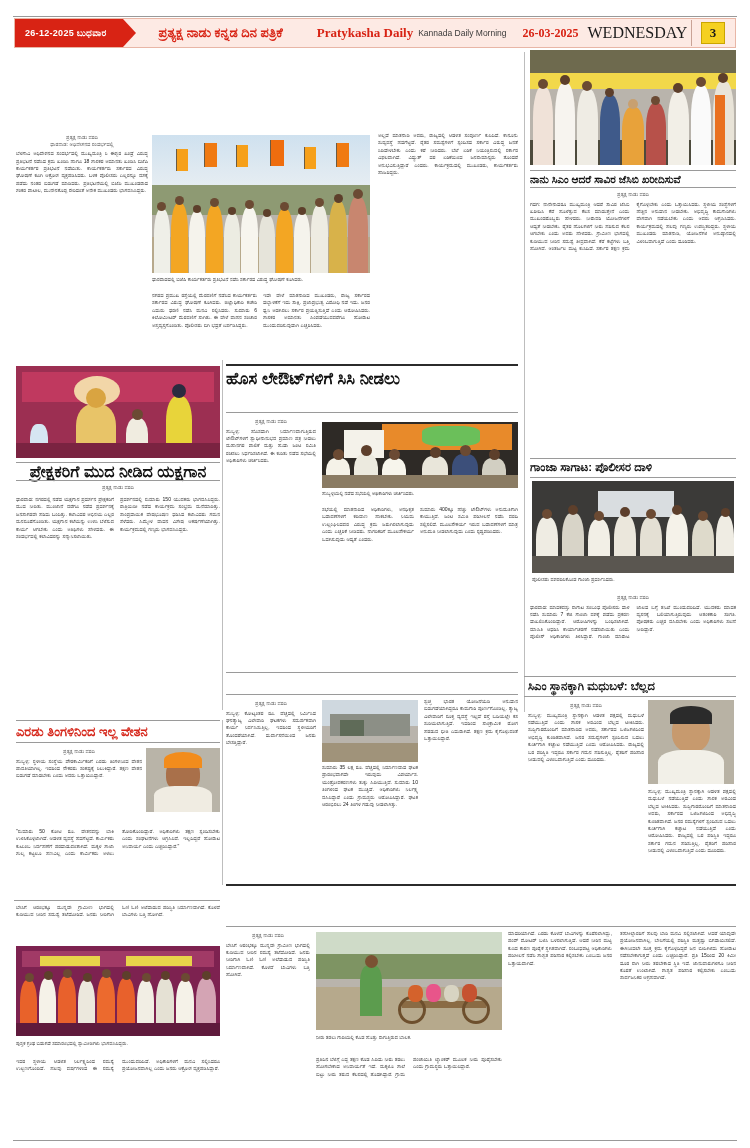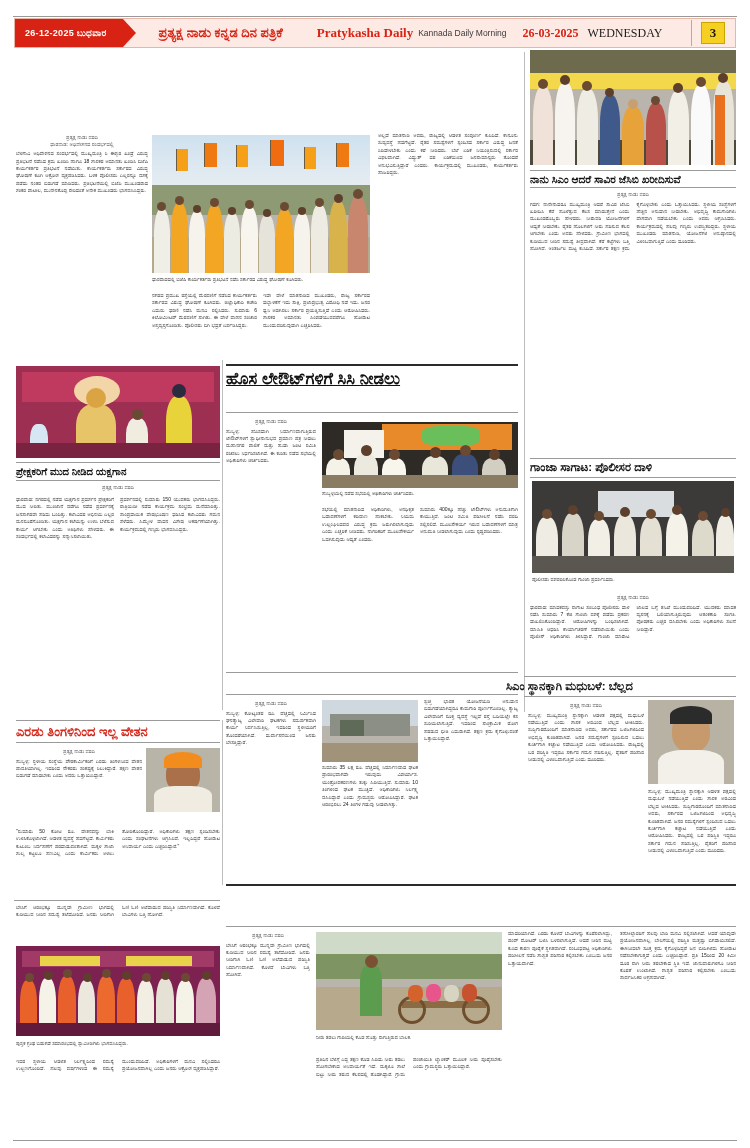--- a/index.html
+++ b/index.html
@@ -14,21 +14,21 @@
     display:flex;align-items:center;padding:0 16px 0 10px;font-size:9px;font-weight:bold;
     letter-spacing:.3px;white-space:nowrap;}
   .mh-date-tab:after{content:"";position:absolute;right:-13px;top:0;width:0;height:0;
     border-top:14px solid transparent;border-bottom:14px solid transparent;border-left:13px solid #d82314;}
   .mh-kn-title{margin-left:36px;font-size:13px;color:#d82314;font-weight:bold;white-space:nowrap;}
   .mh-en-title{margin-left:34px;font-size:13px;color:#d82314;font-weight:bold;white-space:nowrap;
     font-family:"Liberation Serif",serif;}
   .mh-en-sub{margin-left:5px;font-size:8.5px;color:#3a3a3a;white-space:nowrap;}
   .mh-date2{margin-left:16px;font-size:12px;color:#d82314;font-weight:bold;
     font-family:"Liberation Serif",serif;white-space:nowrap;}
-  .mh-day{margin-left:9px;font-size:12px;color:#1a1a1a;font-family:"Liberation Serif",serif;white-space:nowrap;}
+  .mh-day{margin-left:9px;font-size:16px;color:#1a1a1a;font-family:"Liberation Serif",serif;white-space:nowrap;}
   .mh-pagebox{position:absolute;right:1px;top:1px;width:42px;height:26px;
     border-left:1px solid #c9a396;display:flex;align-items:center;justify-content:center;}
   .mh-pagenum{width:22px;height:20px;background:#f5d020;border:1px solid #caa500;
     display:flex;align-items:center;justify-content:center;font-size:13px;font-weight:bold;
     color:#1a1a1a;font-family:"Liberation Serif",serif;}
 
   
   .lead-head{position:absolute;left:14px;top:52px;width:508px;}
   .lead-head .l{color:#d6261a;font-weight:bold;font-size:26px;line-height:31px;
     letter-spacing:.2px;white-space:nowrap;}
@@ -185,36 +185,36 @@
     <div class="fig" style="left:150px;width:26px;height:62px;background:#e8d43a;"></div>
     <div class="head" style="left:156px;bottom:60px;width:14px;height:14px;background:#2b2b3f;"></div>
     <div class="fig" style="left:110px;width:22px;height:40px;background:#f0ece0;"></div>
     <div class="head" style="left:116px;bottom:38px;width:11px;height:11px;background:#6b4a33;"></div>
     <div class="fig" style="left:14px;width:18px;height:34px;background:#d6e6f2;"></div>
     <div class="ground" style="background:#7a2341;height:16%;"></div>
   </div>
 
   <div class="hrule" style="left:16px;top:462px;width:204px;"></div>
   <div style="position:absolute;left:16px;top:464px;width:204px;">
-    <div class="sec-head" style="font-size:10px;line-height:15px;">ಪ್ರೇಕ್ಷಕರಿಗೆ ಮುದ ನೀಡಿದ ಯಕ್ಷಗಾನ</div>
+    <div class="sec-head" style="font-size:16px;line-height:15px;text-align:center;">ಪ್ರೇಕ್ಷಕರಿಗೆ ಮುದ ನೀಡಿದ ಯಕ್ಷಗಾನ</div>
   </div>
   <div class="hrule" style="left:16px;top:480px;width:204px;"></div>
   <div style="position:absolute;left:16px;top:482px;width:204px;">
     <div class="byline">ಪ್ರತ್ಯಕ್ಷ ನಾಡು ವರದಿ</div>
   </div>
   <div style="position:absolute;left:16px;top:496px;width:98px;">
     <div class="body-text" style="height:206px;">ಧಾರವಾಡ: ನಗರದಲ್ಲಿ ನಡೆದ ಯಕ್ಷಗಾನ ಪ್ರದರ್ಶನ ಪ್ರೇಕ್ಷಕರಿಗೆ ಮುದ ನೀಡಿತು. ಮುಂಜಾನೆ ವರೆಗೂ ನಡೆದ ಪ್ರದರ್ಶನಕ್ಕೆ ಜನಸಾಗರವೇ ಹರಿದು ಬಂದಿತ್ತು. ಕಲಾವಿದರ ಅಭಿನಯ ಎಲ್ಲರ ಮನಸೂರೆಗೊಂಡಿತು. ಯಕ್ಷಗಾನ ಕಲೆಯನ್ನು ಉಳಿಸಿ ಬೆಳೆಸುವ ಕಾರ್ಯ ಆಗಬೇಕು ಎಂದು ಅತಿಥಿಗಳು ಹೇಳಿದರು. ಈ ಸಂದರ್ಭದಲ್ಲಿ ಕಲಾವಿದರನ್ನು ಸನ್ಮಾನಿಸಲಾಯಿತು.</div>
   </div>
   <div style="position:absolute;left:120px;top:496px;width:100px;">
     <div class="body-text" style="height:206px;">ಪ್ರದರ್ಶನದಲ್ಲಿ ಸುಮಾರು 150 ಯುವಕರು ಭಾಗವಹಿಸಿದ್ದರು. ರಾತ್ರಿಯಿಡೀ ನಡೆದ ಕಾರ್ಯಕ್ರಮ ಸಂಭ್ರಮ ಮನೆಮಾಡಿತ್ತು. ಸಾಂಪ್ರದಾಯಿಕ ವೇಷಭೂಷಣ ಧರಿಸಿದ ಕಲಾವಿದರು ಗಮನ ಸೆಳೆದರು. ಹಿಮ್ಮೇಳ ವಾದನ ವಿಶೇಷ ಆಕರ್ಷಣೆಯಾಗಿತ್ತು. ಕಾರ್ಯಕ್ರಮದಲ್ಲಿ ಗಣ್ಯರು ಭಾಗವಹಿಸಿದ್ದರು.</div>
   </div>
 
   <div class="thickrule" style="left:226px;top:364px;width:292px;"></div>
   <div style="position:absolute;left:226px;top:368px;width:296px;">
-    <div class="sec-head" style="font-size:16.5px;line-height:21px;text-decoration:underline;">ಹೊಸ ಲೇಔಟ್‌ಗಳಿಗೆ ಸಿಸಿ ನೀಡಲು</div>
+    <div class="sec-head" style="font-size:16.5px;line-height:21px;">ಹೊಸ ಲೇಔಟ್‌ಗಳಿಗೆ ಸಿಸಿ ನೀಡಲು</div>
   </div>
   <div class="hrule" style="left:226px;top:412px;width:292px;"></div>
 
   <div style="position:absolute;left:226px;top:416px;width:90px;">
     <div class="byline">ಪ್ರತ್ಯಕ್ಷ ನಾಡು ವರದಿ</div>
     <div class="body-text" style="height:246px;">ಹುಬ್ಬಳ್ಳಿ: ಹೊಸದಾಗಿ ನಿರ್ಮಾಣವಾಗುತ್ತಿರುವ ಲೇಔಟ್‌ಗಳಿಗೆ ಸ್ವಾಧೀನಾನುಭವ ಪ್ರಮಾಣ ಪತ್ರ ನೀಡಲು ಮಹಾನಗರ ಪಾಲಿಕೆ ಮತ್ತು ಹುಡಾ ಜಂಟಿ ಸಮಿತಿ ರಚಿಸಲು ನಿರ್ಧರಿಸಲಾಗಿದೆ. ಈ ಕುರಿತು ನಡೆದ ಸಭೆಯಲ್ಲಿ ಅಧಿಕಾರಿಗಳು ಚರ್ಚಿಸಿದರು.</div>
   </div>
 
   <div class="photo" style="left:322px;top:422px;width:196px;height:66px;">
     <div style="position:absolute;left:0;top:0;right:0;bottom:0;background:#2e2a26;"></div>
@@ -296,21 +296,21 @@
     <div class="ground" style="background:#a0937a;height:30%;"></div>
   </div>
   <div style="position:absolute;left:322px;top:764px;width:96px;">
     <div class="body-text" style="height:110px;">ಸುಮಾರು 35 ಲಕ್ಷ ರೂ. ವೆಚ್ಚದಲ್ಲಿ ನಿರ್ಮಾಣವಾದ ಘಟಕ ಪ್ರಾರಂಭವಾಗದೇ ಇರುವುದು ವಿಪರ್ಯಾಸ. ಯಂತ್ರೋಪಕರಣಗಳು ತುಕ್ಕು ಹಿಡಿಯುತ್ತಿವೆ. ಸುಮಾರು 10 ತಿಂಗಳಿಂದ ಘಟಕ ಮುಚ್ಚಿದೆ. ಅಧಿಕಾರಿಗಳು ನಿರ್ಲಕ್ಷ್ಯ ವಹಿಸಿದ್ದಾರೆ ಎಂದು ಗ್ರಾಮಸ್ಥರು ಆರೋಪಿಸಿದ್ದಾರೆ. ಘಟಕ ಆರಂಭಿಸಲು 24 ತಿಂಗಳ ಗಡುವು ನೀಡಲಾಗಿತ್ತು.</div>
   </div>
   <div style="position:absolute;left:424px;top:698px;width:94px;">
     <div class="body-text" style="height:176px;">ಸ್ವಚ್ಛ ಭಾರತ ಯೋಜನೆಯಡಿ ಅನುದಾನ ಬಿಡುಗಡೆಯಾಗಿದ್ದರೂ ಕಾಮಗಾರಿ ಪೂರ್ಣಗೊಂಡಿಲ್ಲ. ತ್ಯಾಜ್ಯ ವಿಲೇವಾರಿಗೆ ಸೂಕ್ತ ವ್ಯವಸ್ಥೆ ಇಲ್ಲದೆ ರಸ್ತೆ ಬದಿಯಲ್ಲೇ ಕಸ ಸುರಿಯಲಾಗುತ್ತಿದೆ. ಇದರಿಂದ ಸಾಂಕ್ರಾಮಿಕ ರೋಗ ಹರಡುವ ಭೀತಿ ಎದುರಾಗಿದೆ. ತಕ್ಷಣ ಕ್ರಮ ಕೈಗೊಳ್ಳುವಂತೆ ಒತ್ತಾಯಿಸಿದ್ದಾರೆ.</div>
   </div>
 
   <div class="hrule" style="left:524px;top:676px;width:212px;"></div>
-  <div style="position:absolute;left:506px;top:679px;width:208px;">
+  <div style="position:absolute;left:528px;top:679px;width:208px;">
     <div class="sec-head" style="font-size:11.5px;line-height:15px;">ಸಿಎಂ ಸ್ಥಾನಕ್ಕಾಗಿ ಮಧುಬಳೆ: ಬೆಲ್ಲದ</div>
   </div>
   <div class="hrule" style="left:524px;top:696px;width:212px;"></div>
 
   <div class="photo" style="left:648px;top:700px;width:86px;height:84px;">
     <div style="position:absolute;left:0;top:0;right:0;bottom:0;background:#b8b2a4;"></div>
     <div class="head" style="left:24px;top:10px;width:38px;height:42px;background:#c79a6e;border-radius:48% 48% 42% 42%;"></div>
     <div style="position:absolute;left:22px;top:6px;width:42px;height:18px;background:#2b2b2b;border-radius:50% 50% 0 0;"></div>
     <div class="fig" style="left:10px;width:66px;height:34px;background:#f2f0e8;border-radius:36% 36% 0 0;"></div>
   </div>

